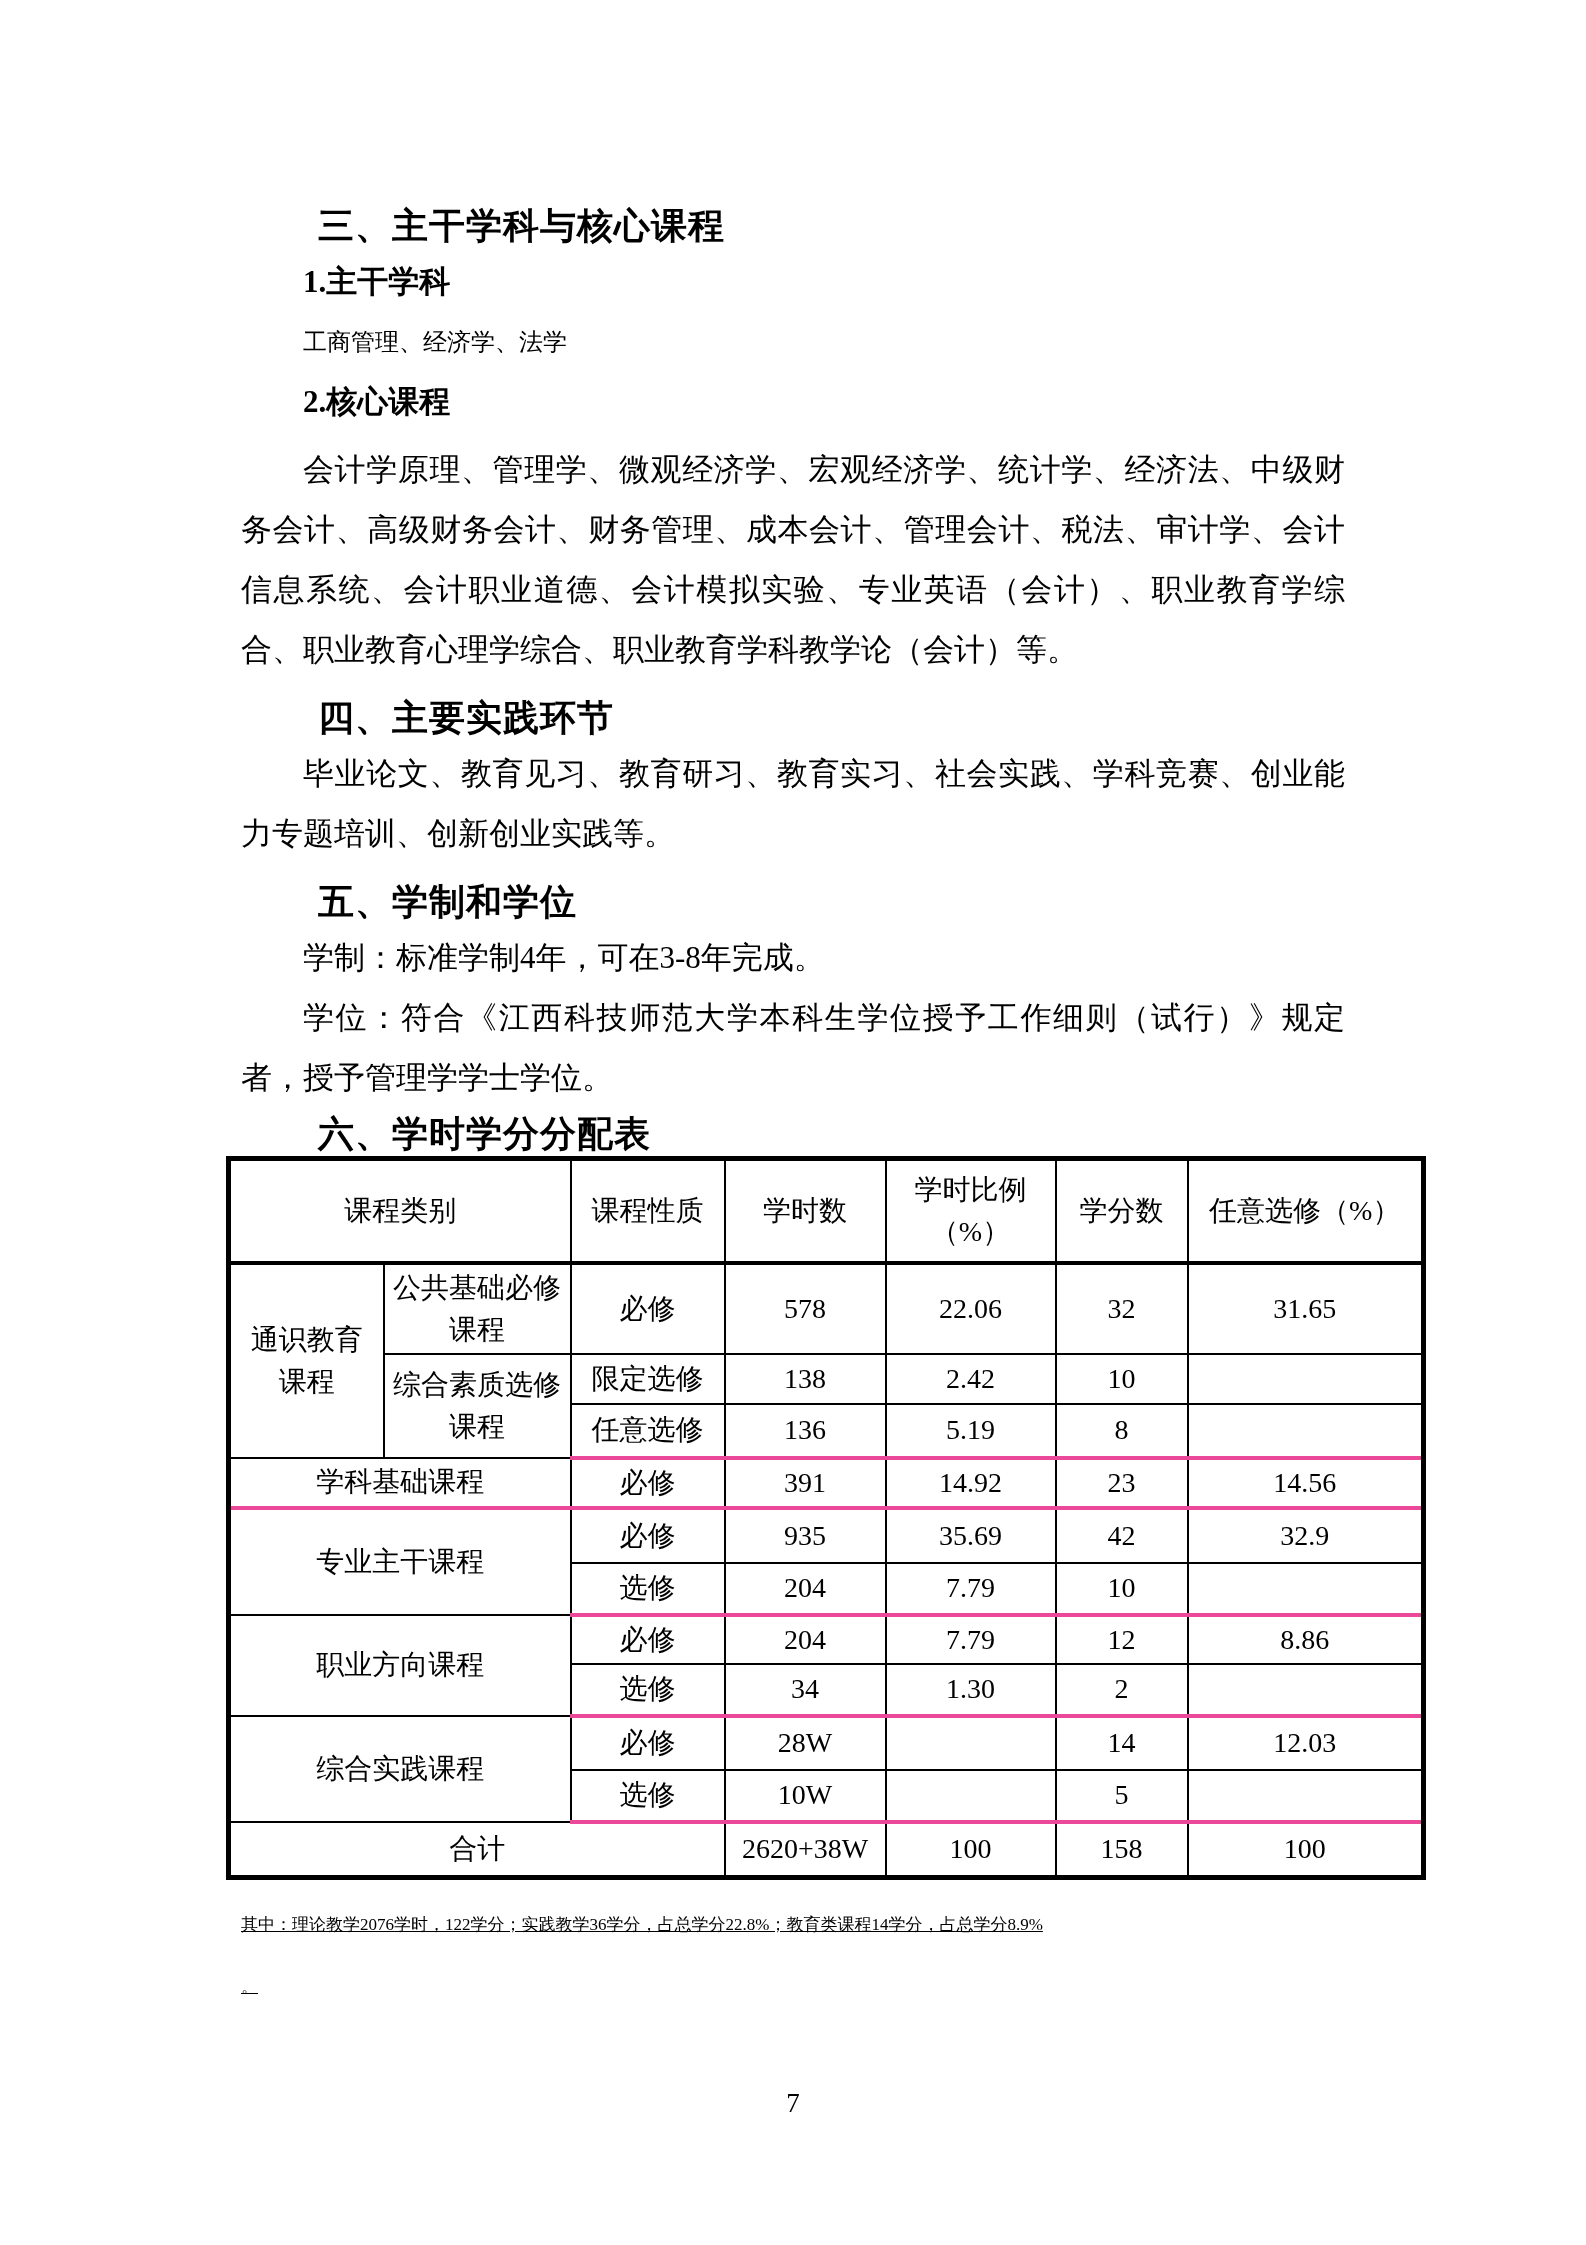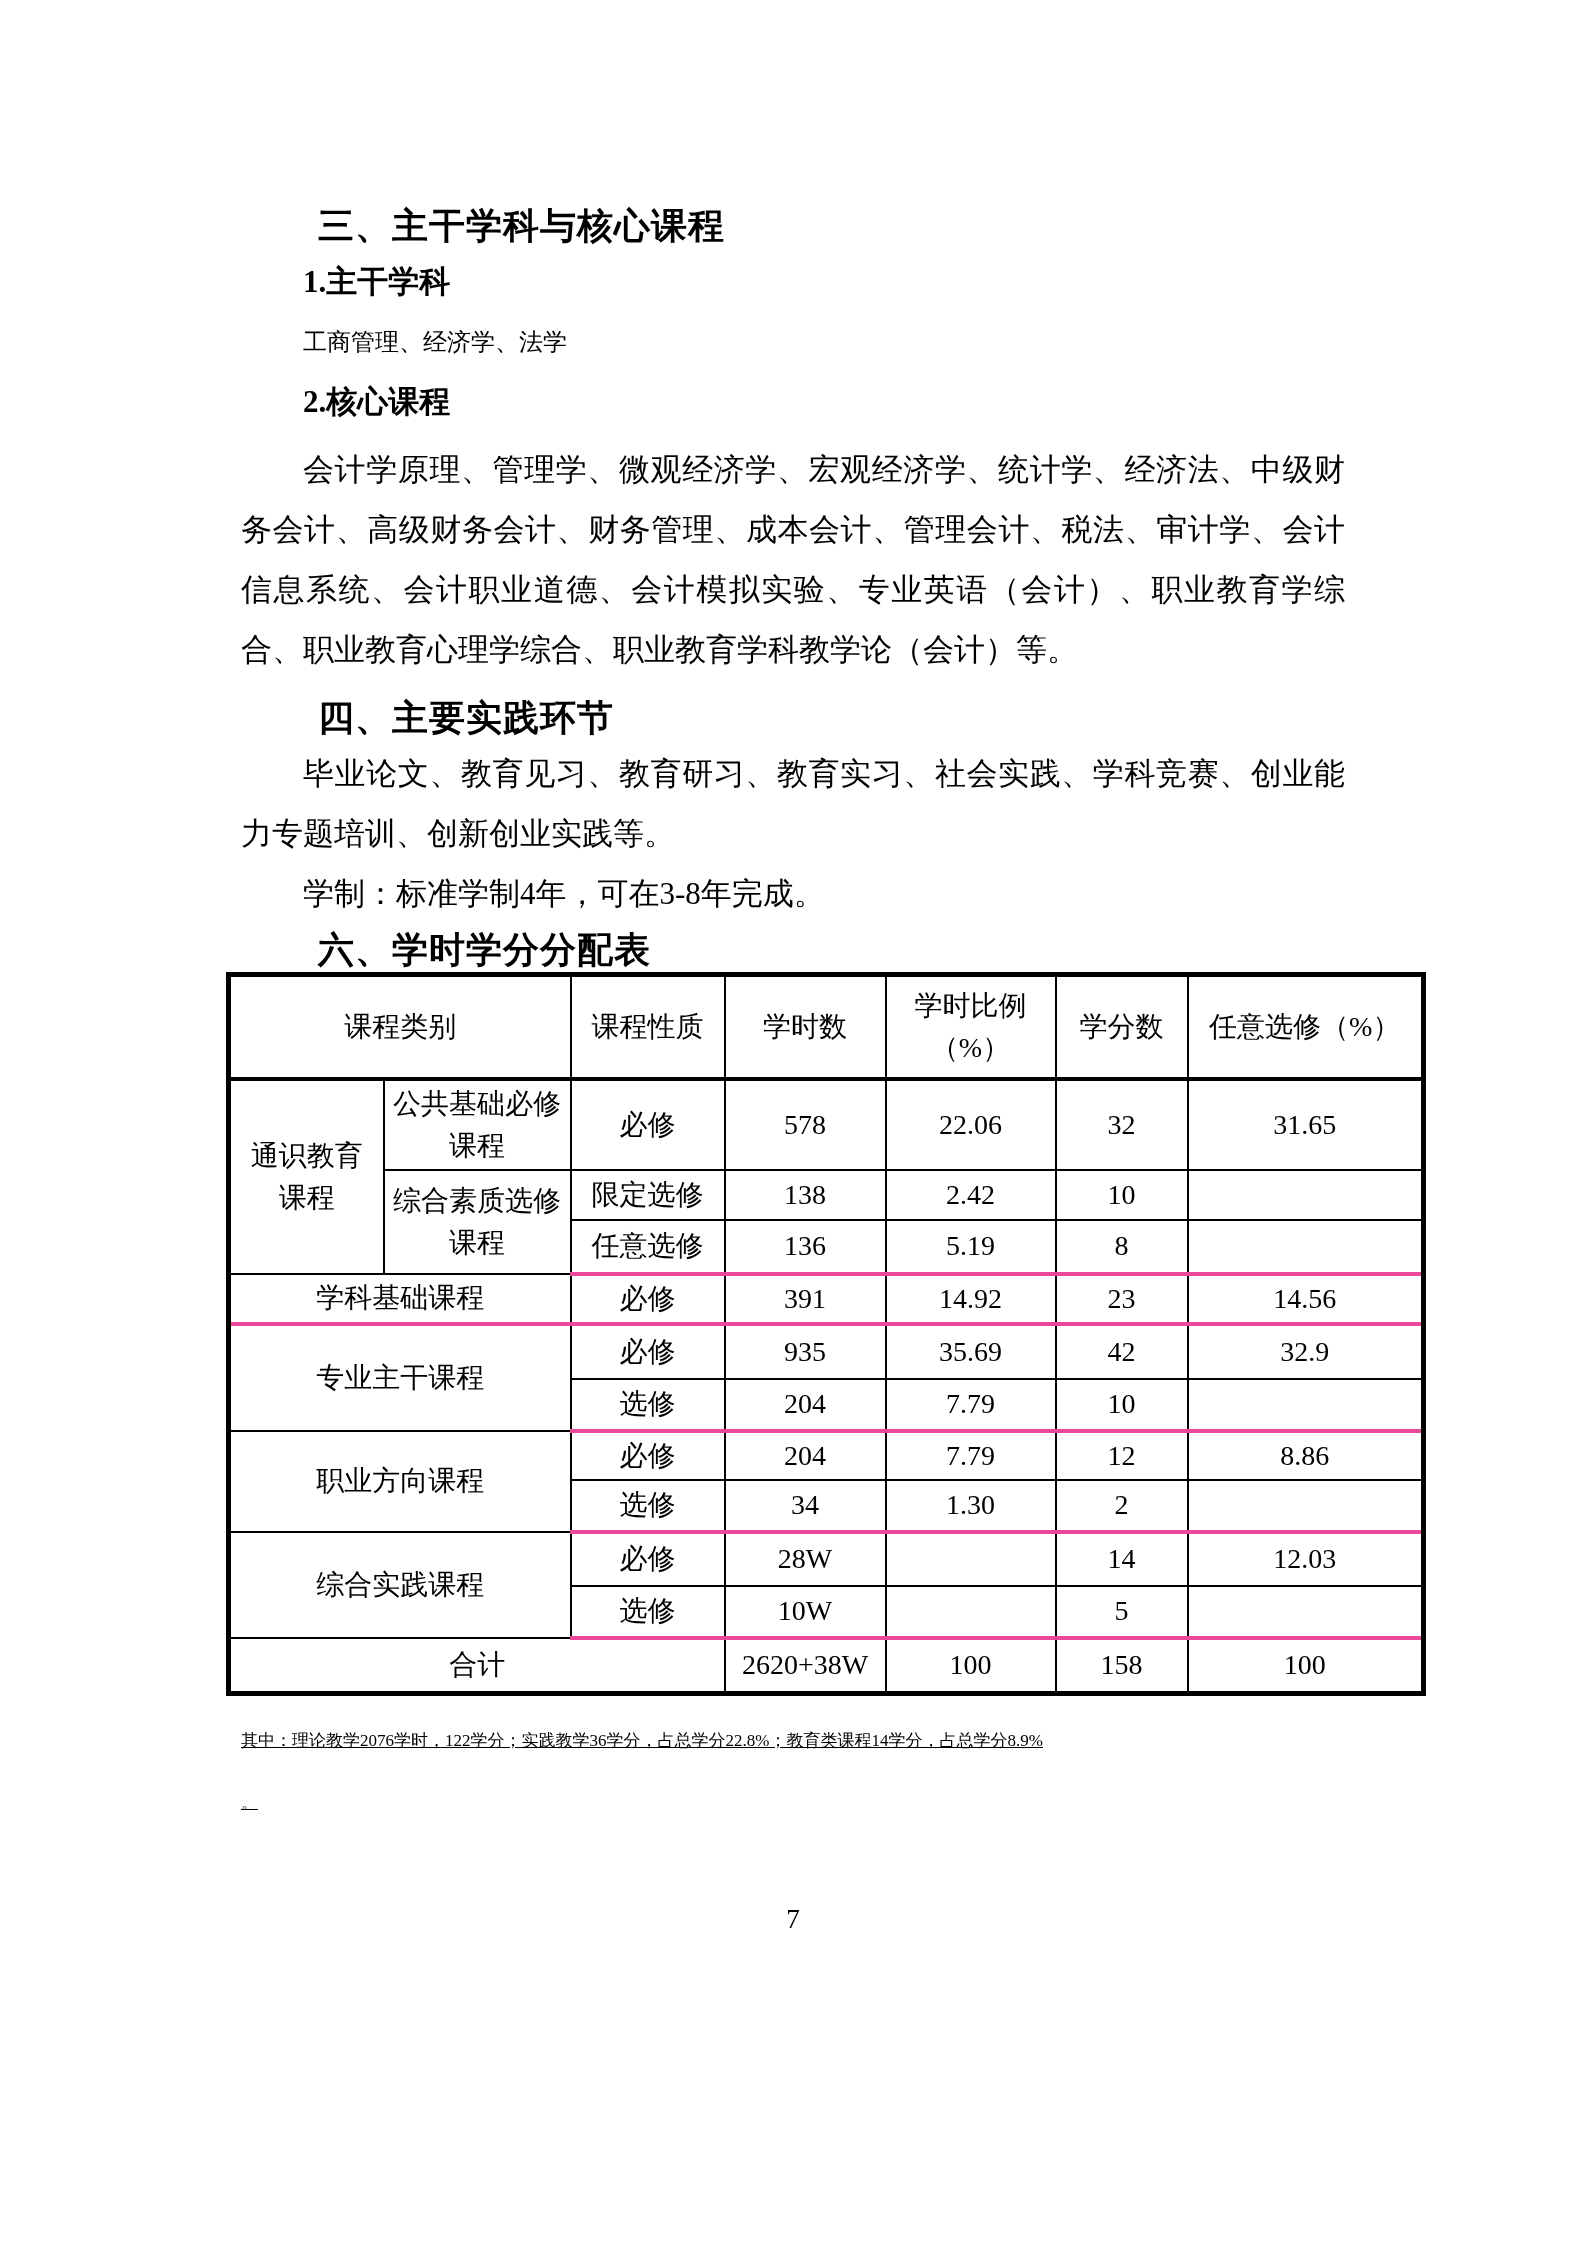--- a/index.html
+++ b/index.html
@@ -103,21 +103,23 @@
 
   <div class="sec-heading">三、主干学科与核心课程</div>
   <div class="sub-heading">1.主干学科</div>
   <div class="body-line">工商管理、经济学、法学</div>
   <div class="sub-heading">2.核心课程</div>
   <div class="para mt8">会计学原理、管理学、微观经济学、宏观经济学、统计学、经济法、中级财务会计、高级财务会计、财务管理、成本会计、管理会计、税法、审计学、会计信息系统、会计职业道德、会计模拟实验、专业英语（会计）、职业教育学综合、职业教育心理学综合、职业教育学科教学论（会计）等。</div>
 
   <div class="sec-heading mt12">四、主要实践环节</div>
   <div class="para">毕业论文、教育见习、教育研习、教育实习、社会实践、学科竞赛、创业能力专题培训、创新创业实践等。</div>
 
+  <div class="sec-heading mt12">五、学制和学位</div>
   <div class="para">学制：标准学制4年，可在3-8年完成。</div>
+  <div class="para">学位：符合《江西科技师范大学本科生学位授予工作细则（试行）》规定者，授予管理学学士学位。</div>
 
   <div class="sec-heading h6-heading">六、学时学分分配表</div>
 
   <table class="doc-table">
     <colgroup>
       <col style="width:155px">
         <col style="width:187px">
         <col style="width:154px">
       <col style="width:161px">
         <col style="width:170px">

